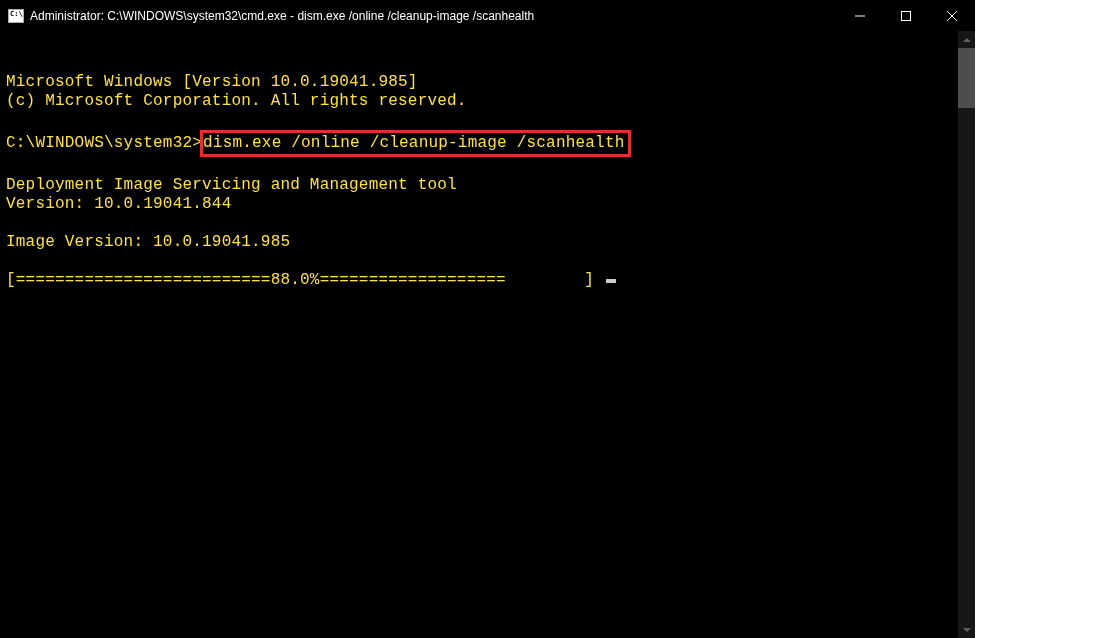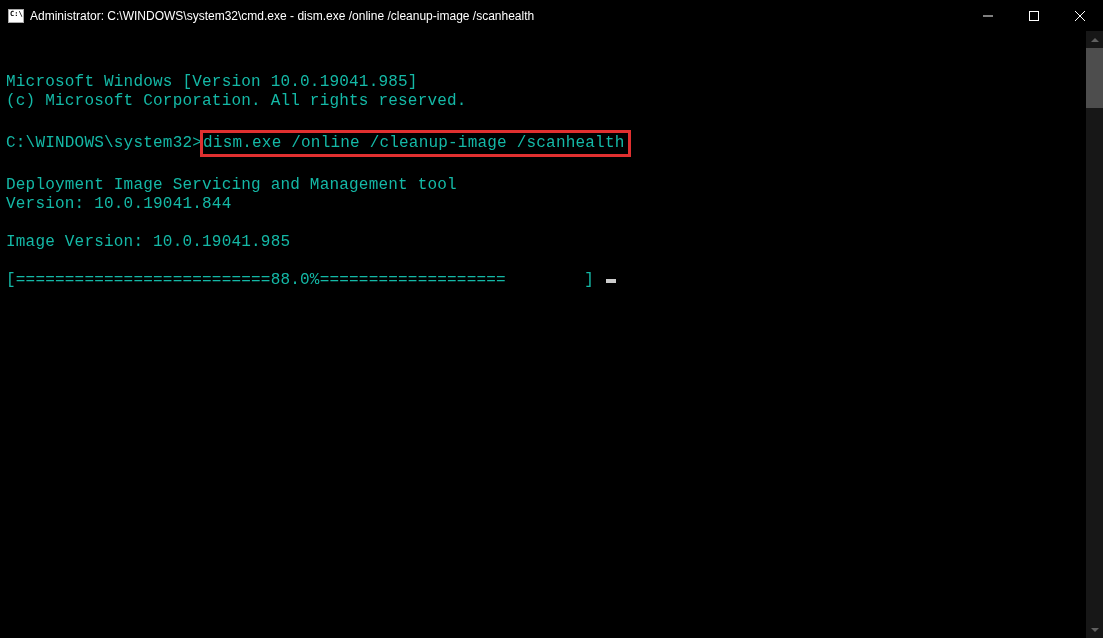--- a/index.html
+++ b/index.html
@@ -8,21 +8,21 @@
       box-sizing: border-box;
     }
     body {
       width: 1103px;
       height: 638px;
       background: #ffffff;
       font-family: 'Consolas', 'Courier New', monospace;
       overflow: hidden;
     }
     .window {
-      width: 1103px;
+      width: 975px;
       height: 638px;
       background: #000000;
       display: flex;
       flex-direction: column;
       position: relative;
     }
     .titlebar {
       height: 31px;
       background: #000000;
       display: flex;
@@ -73,21 +73,21 @@
       display: flex;
       align-items: center;
       justify-content: center;
       color: #ffffff;
       cursor: pointer;
     }
     .terminal-body {
       flex: 1;
       background: #000000;
       padding: 4px 6px;
-      color: #14b8a6;
+      color: #fde047;
       font-size: 16px;
       line-height: 19px;
       font-family: 'Consolas', 'Courier New', monospace;
       white-space: pre;
       position: relative;
       overflow: hidden;
     }
     .terminal-content {
       letter-spacing: 0.2px;
     }

